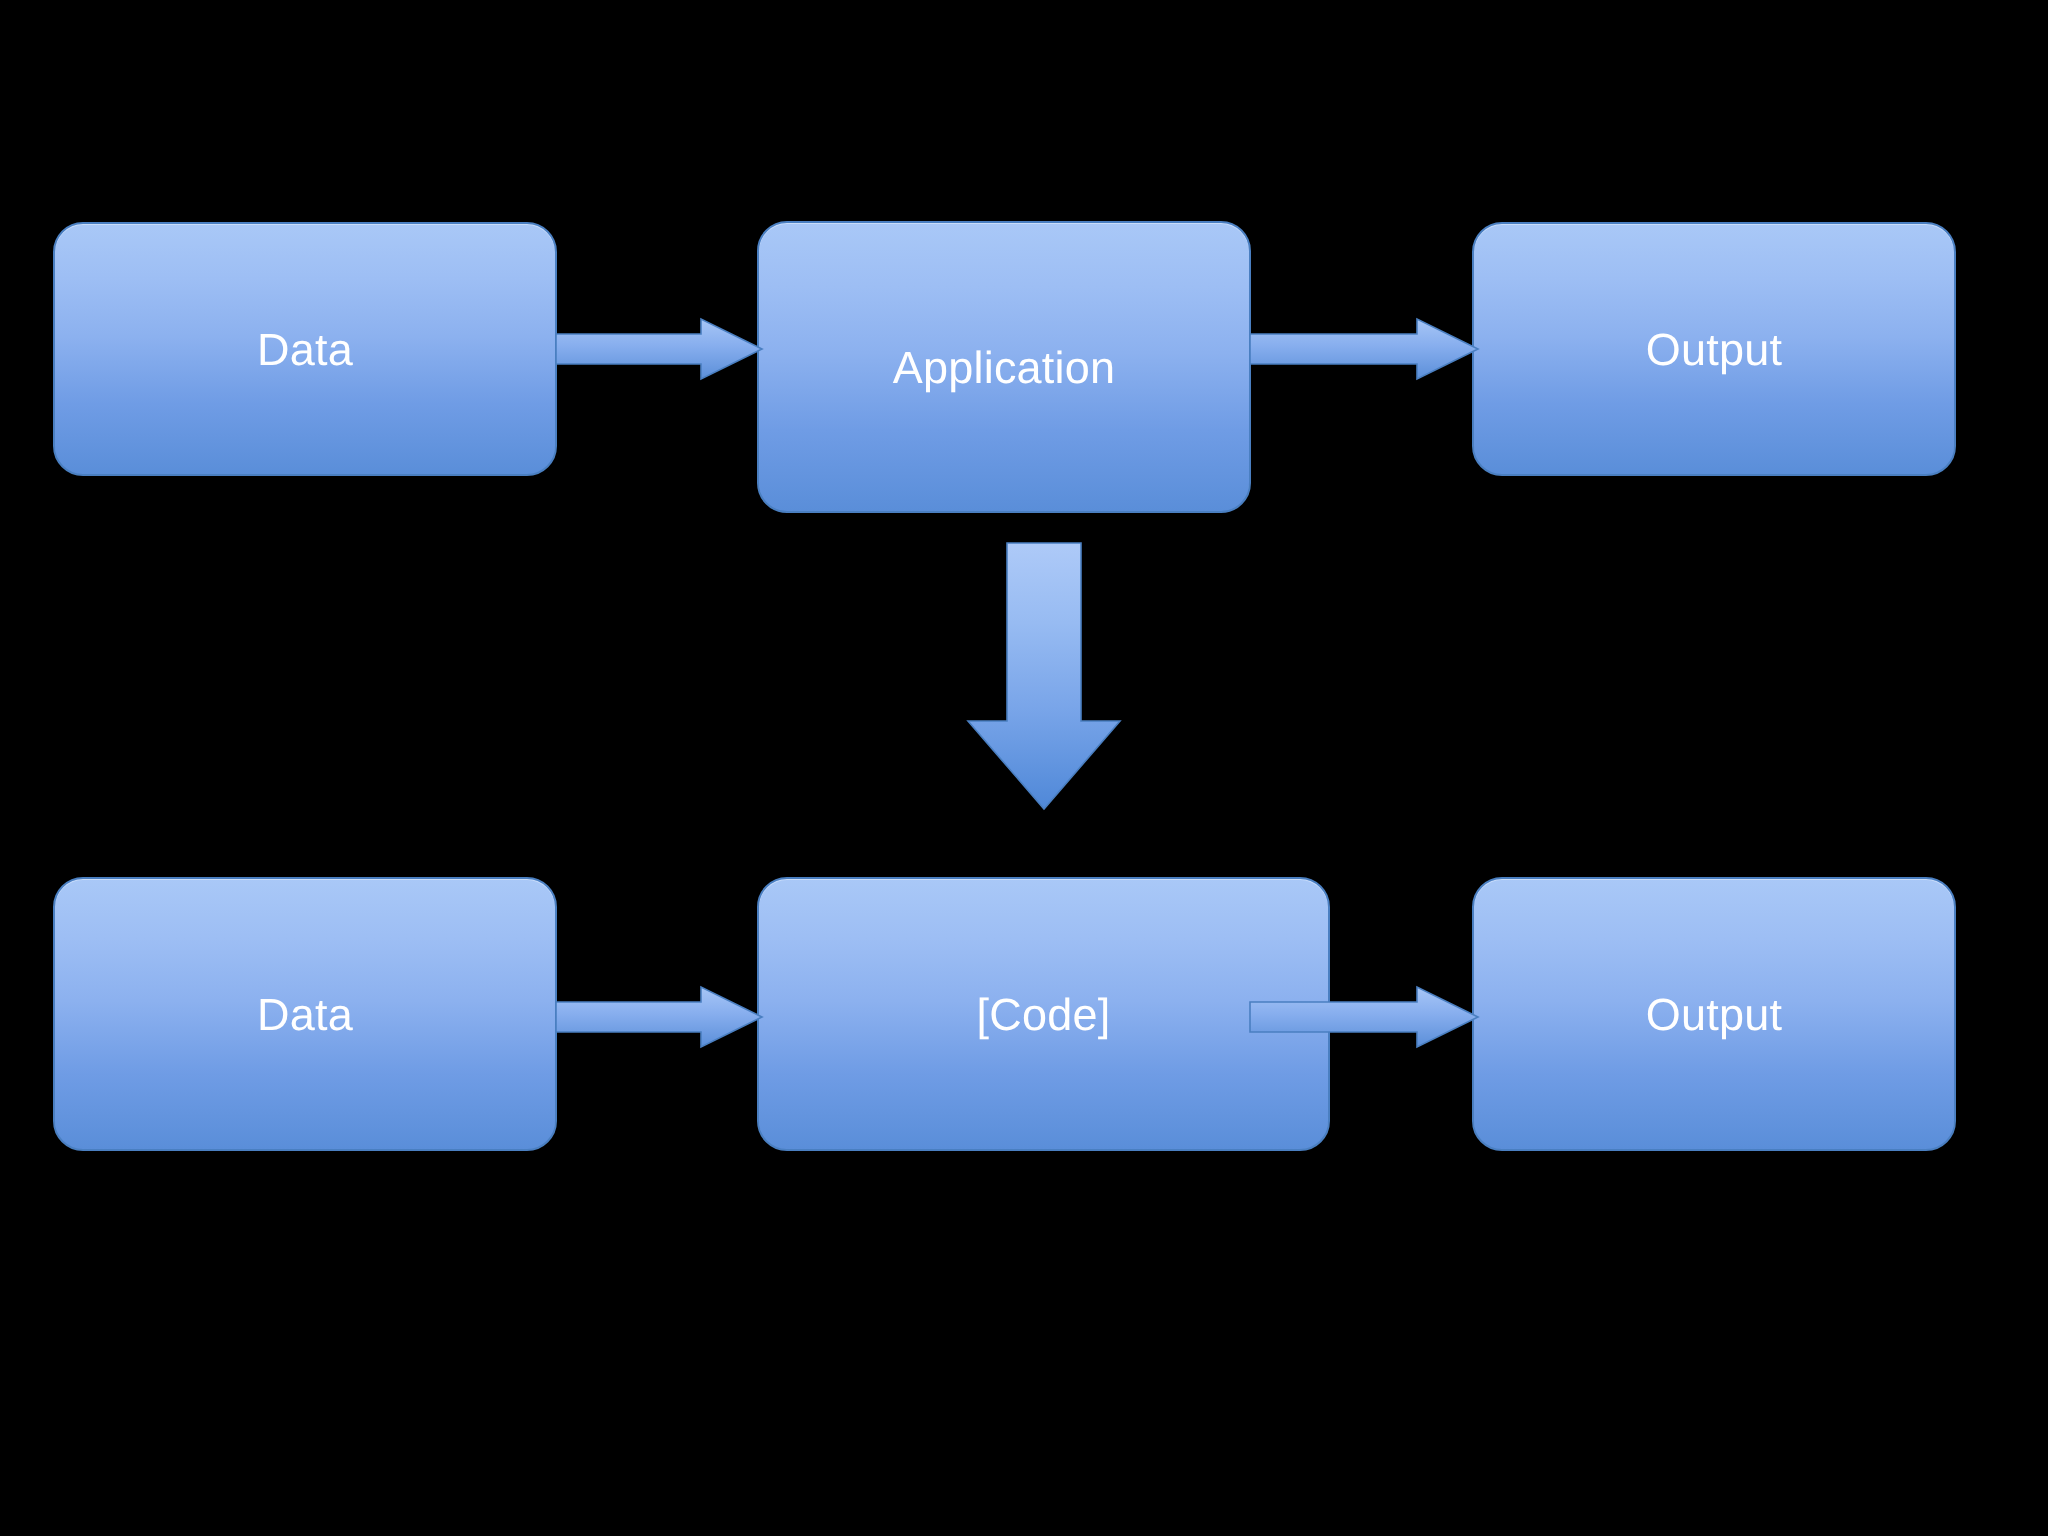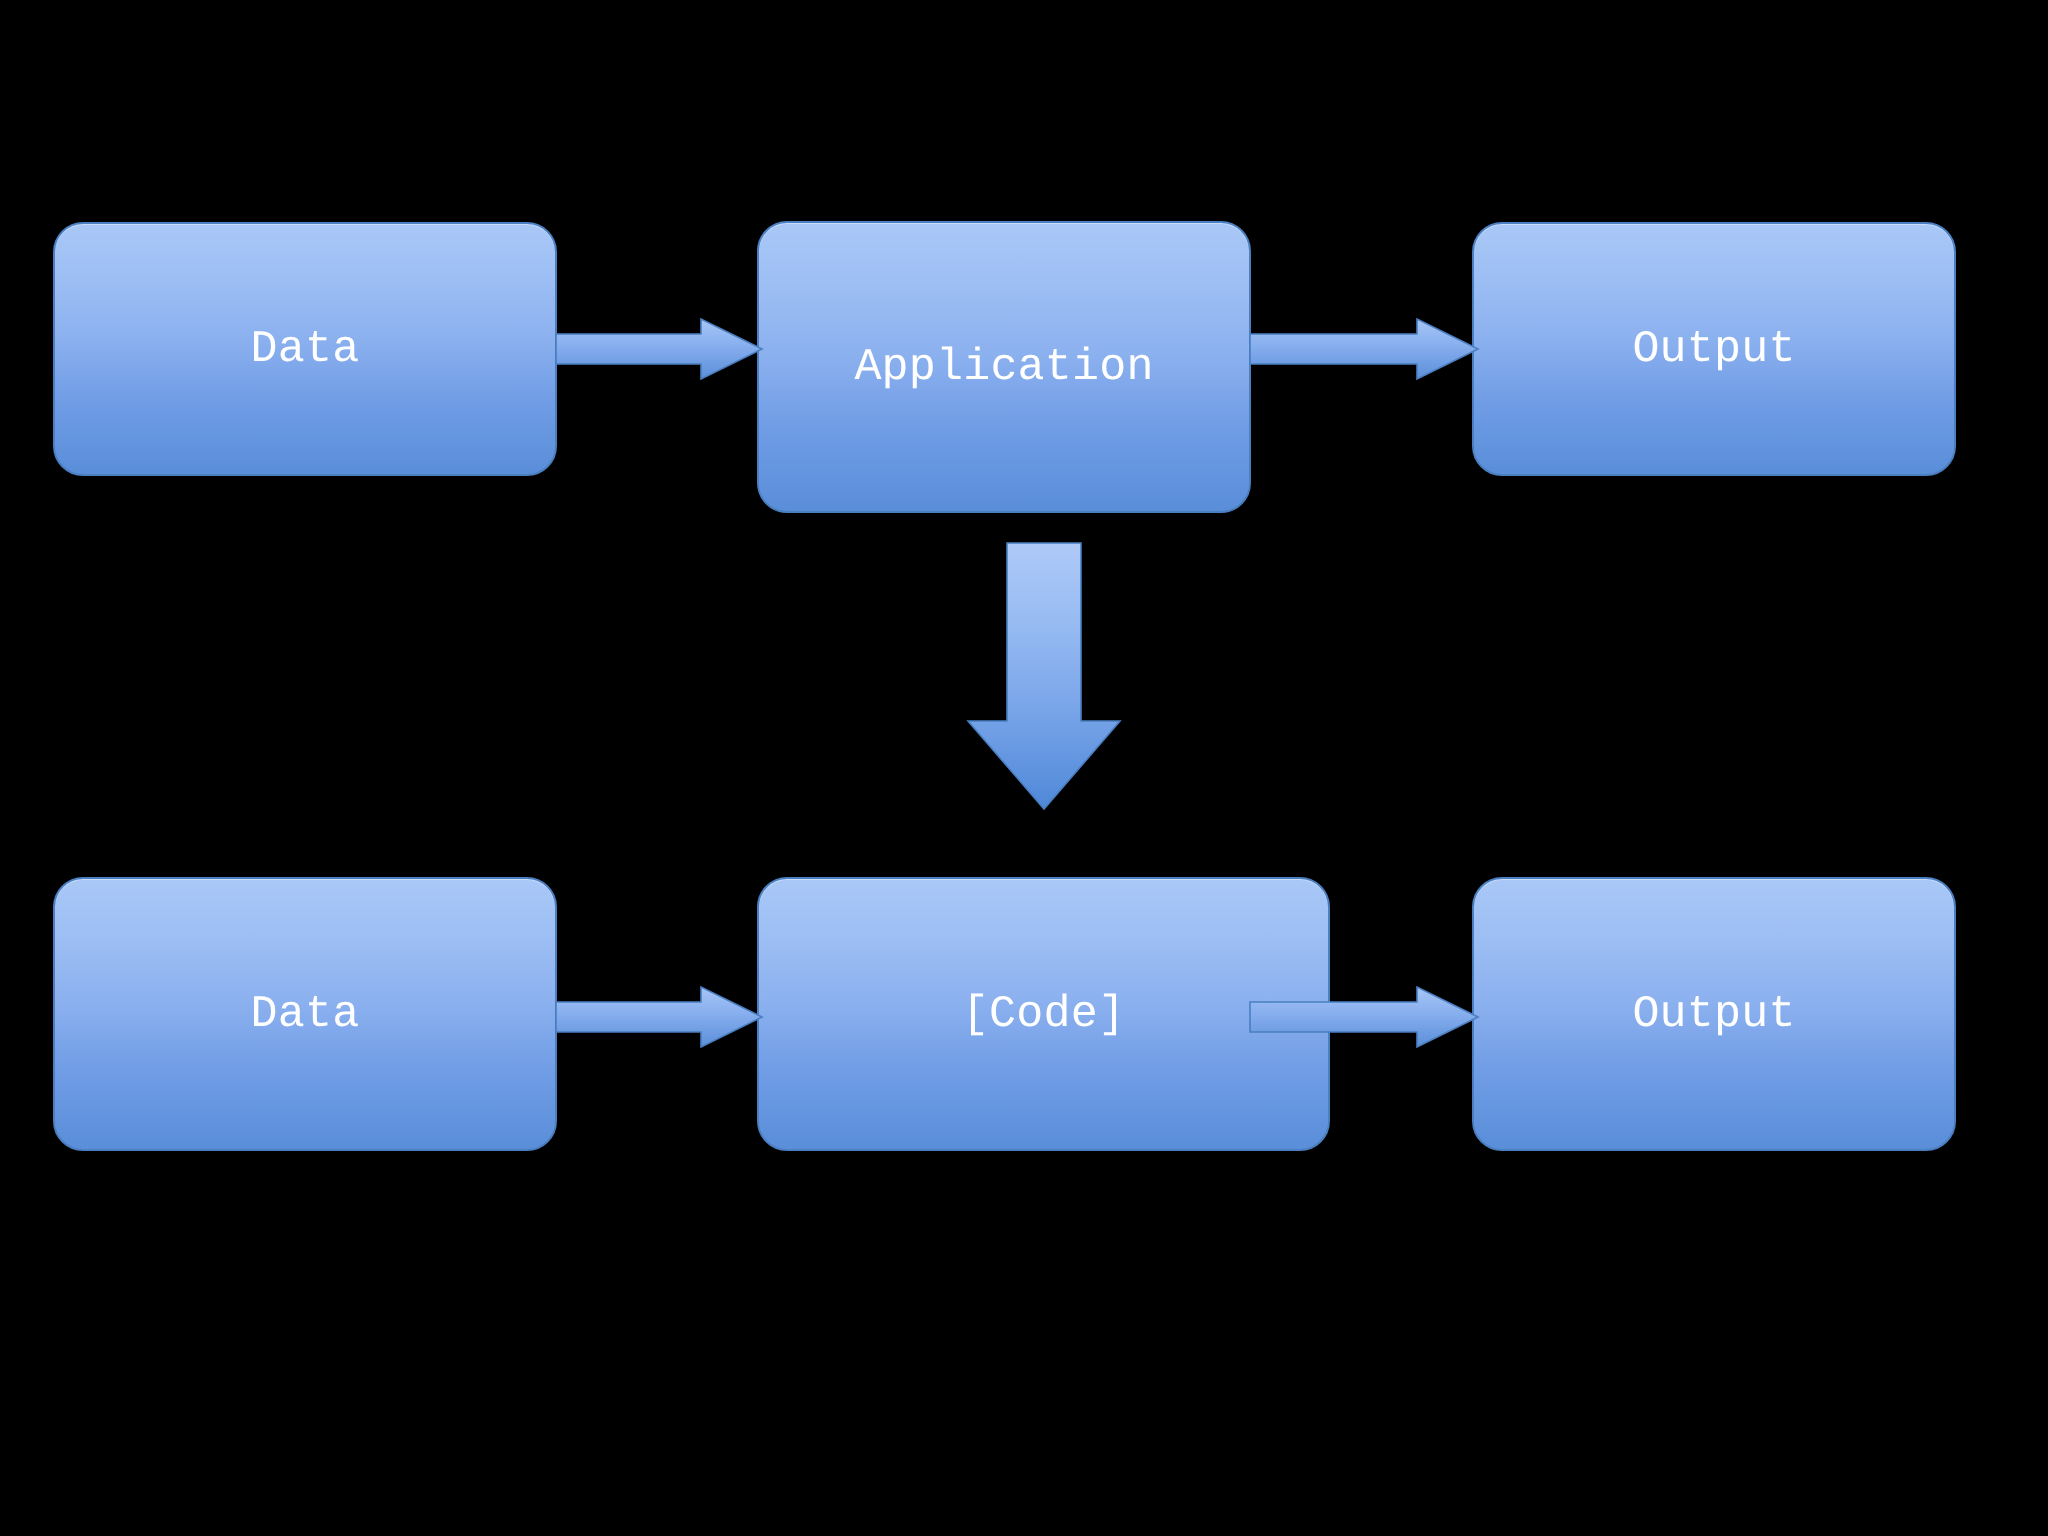--- a/index.html
+++ b/index.html
@@ -8,21 +8,21 @@
     padding: 0;
     background: #000000;
   }
 
   #slide {
     position: relative;
     width: 2048px;
     height: 1536px;
     background: #000000;
     overflow: hidden;
-    font-family: Liberation Mono, monospace;
+    font-family: Liberation Sans, sans-serif;
   }
 
   
   .node {
     position: absolute;
     box-sizing: border-box;
     border-radius: 30px;
     border: 2px solid #4a7fc1;
     background: linear-gradient(to bottom,
                 #a9c8f7 0%,

